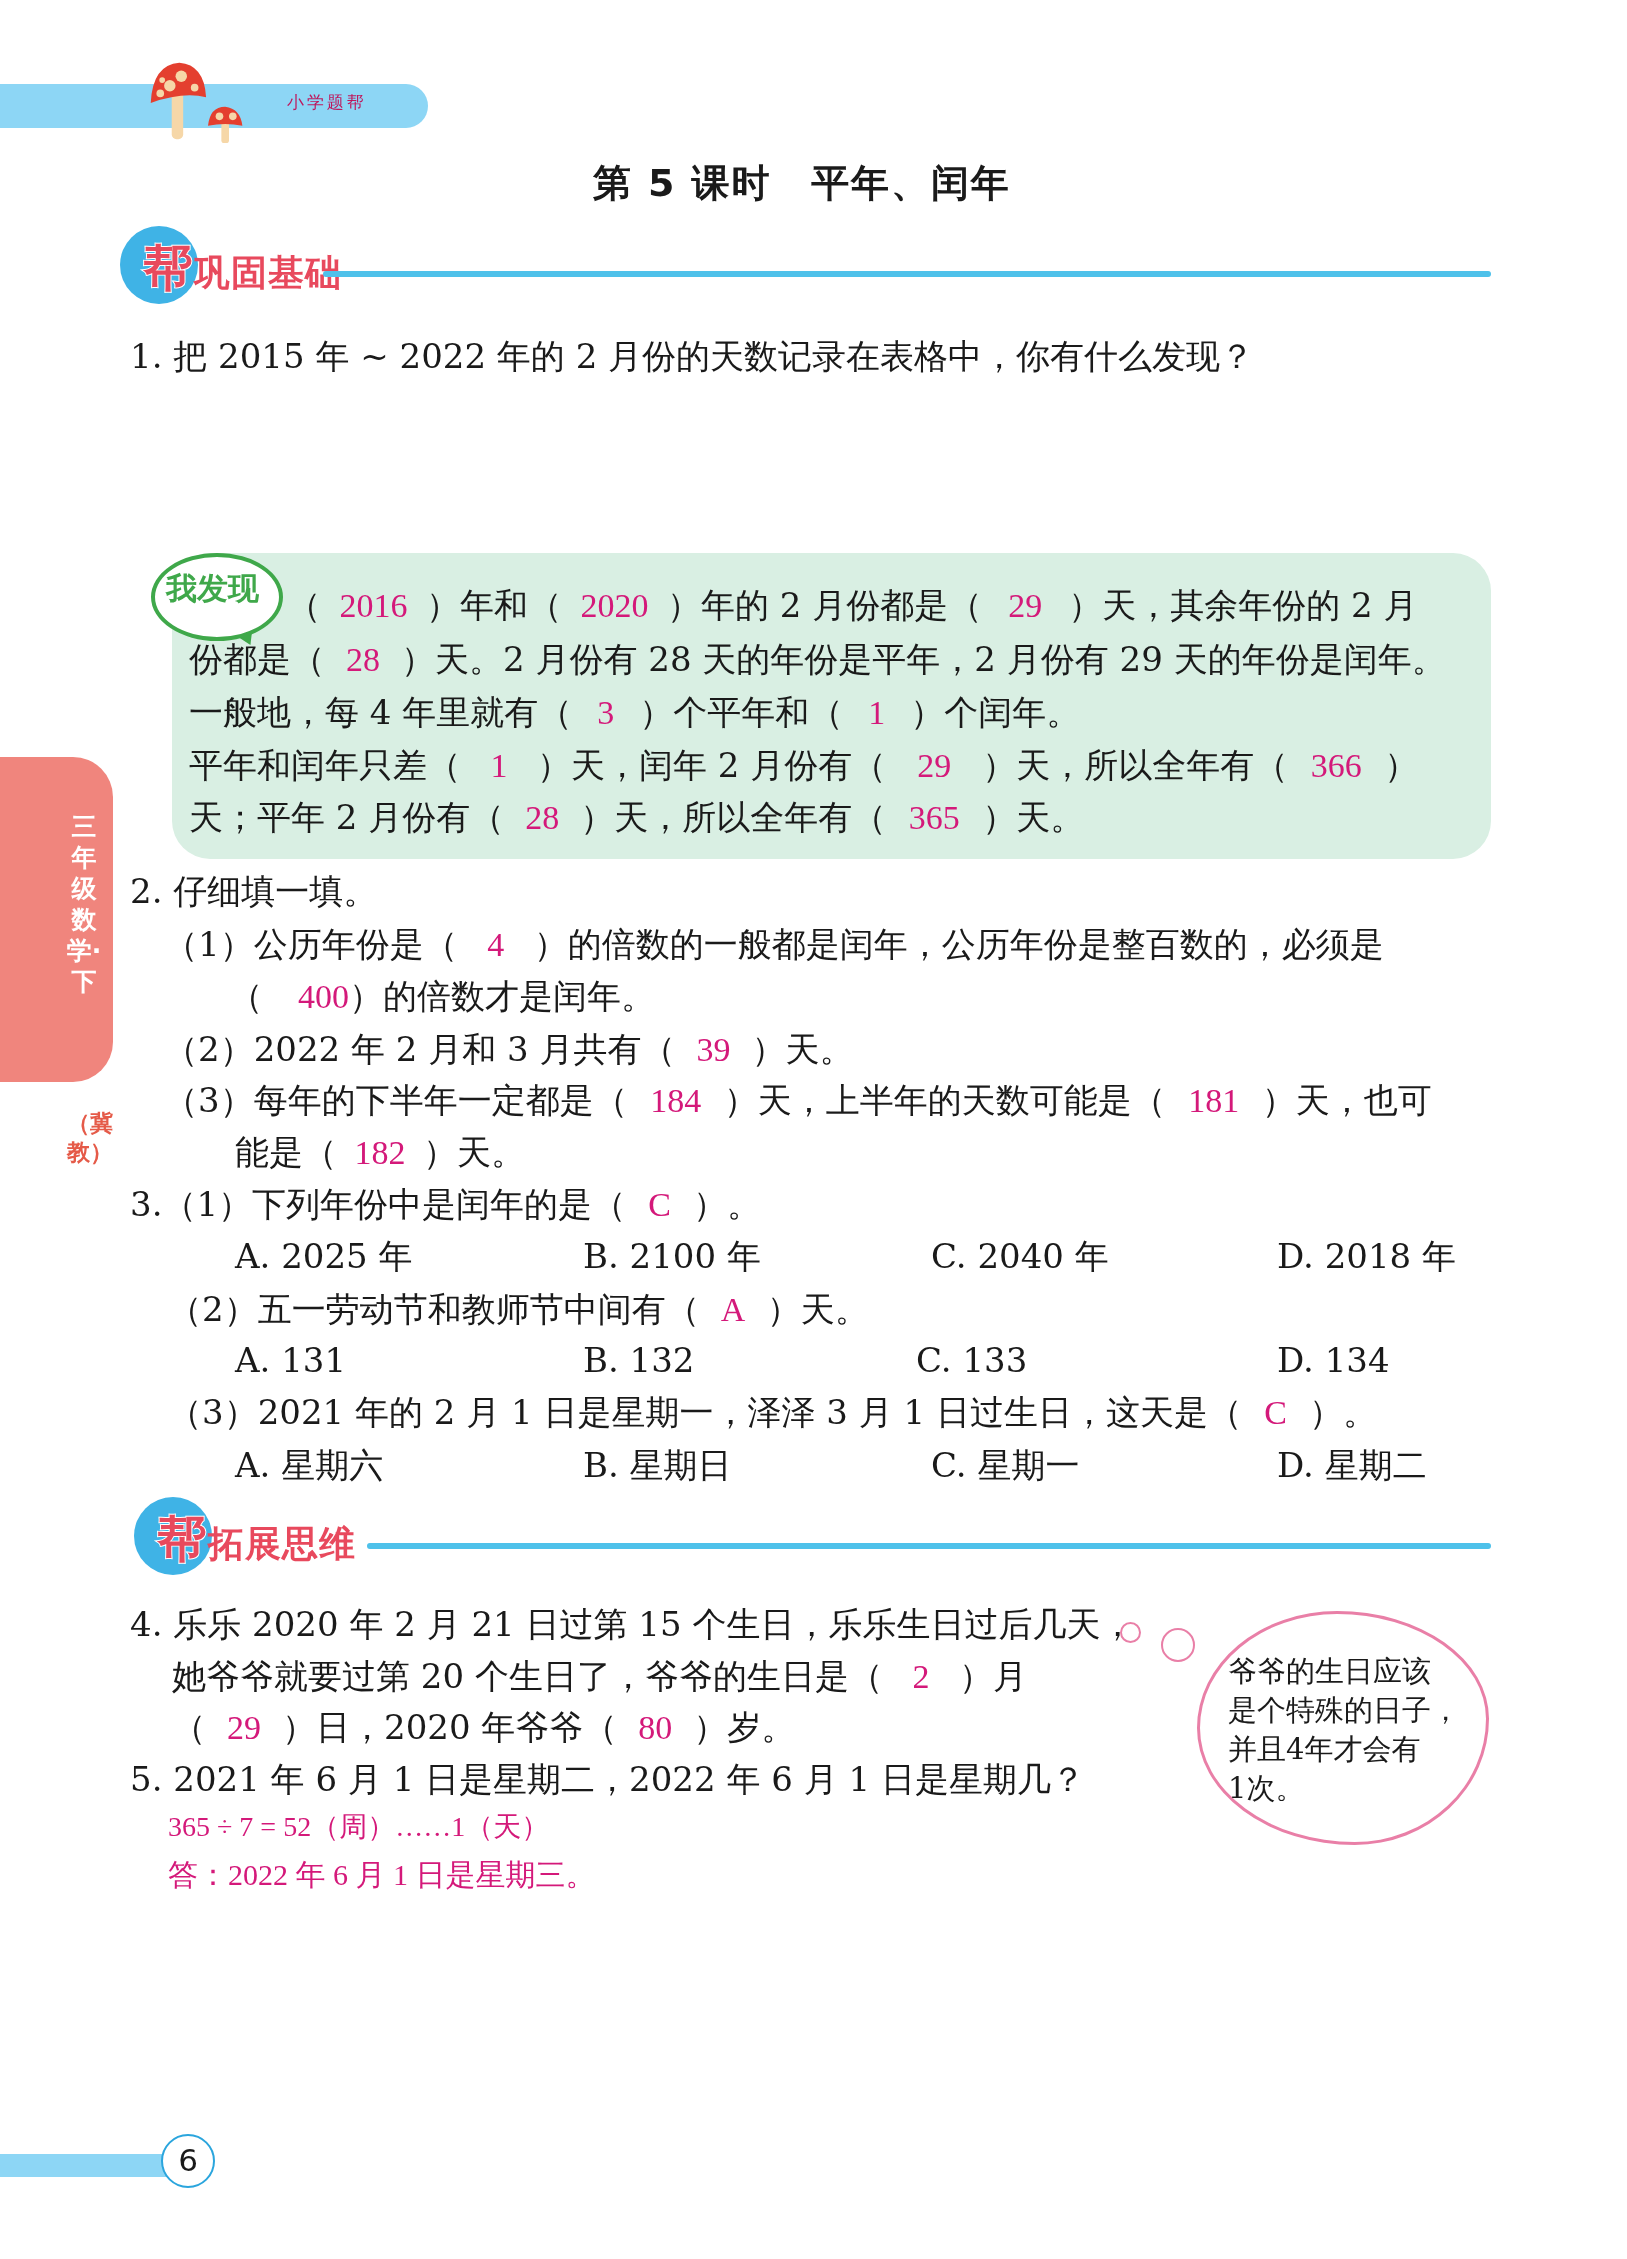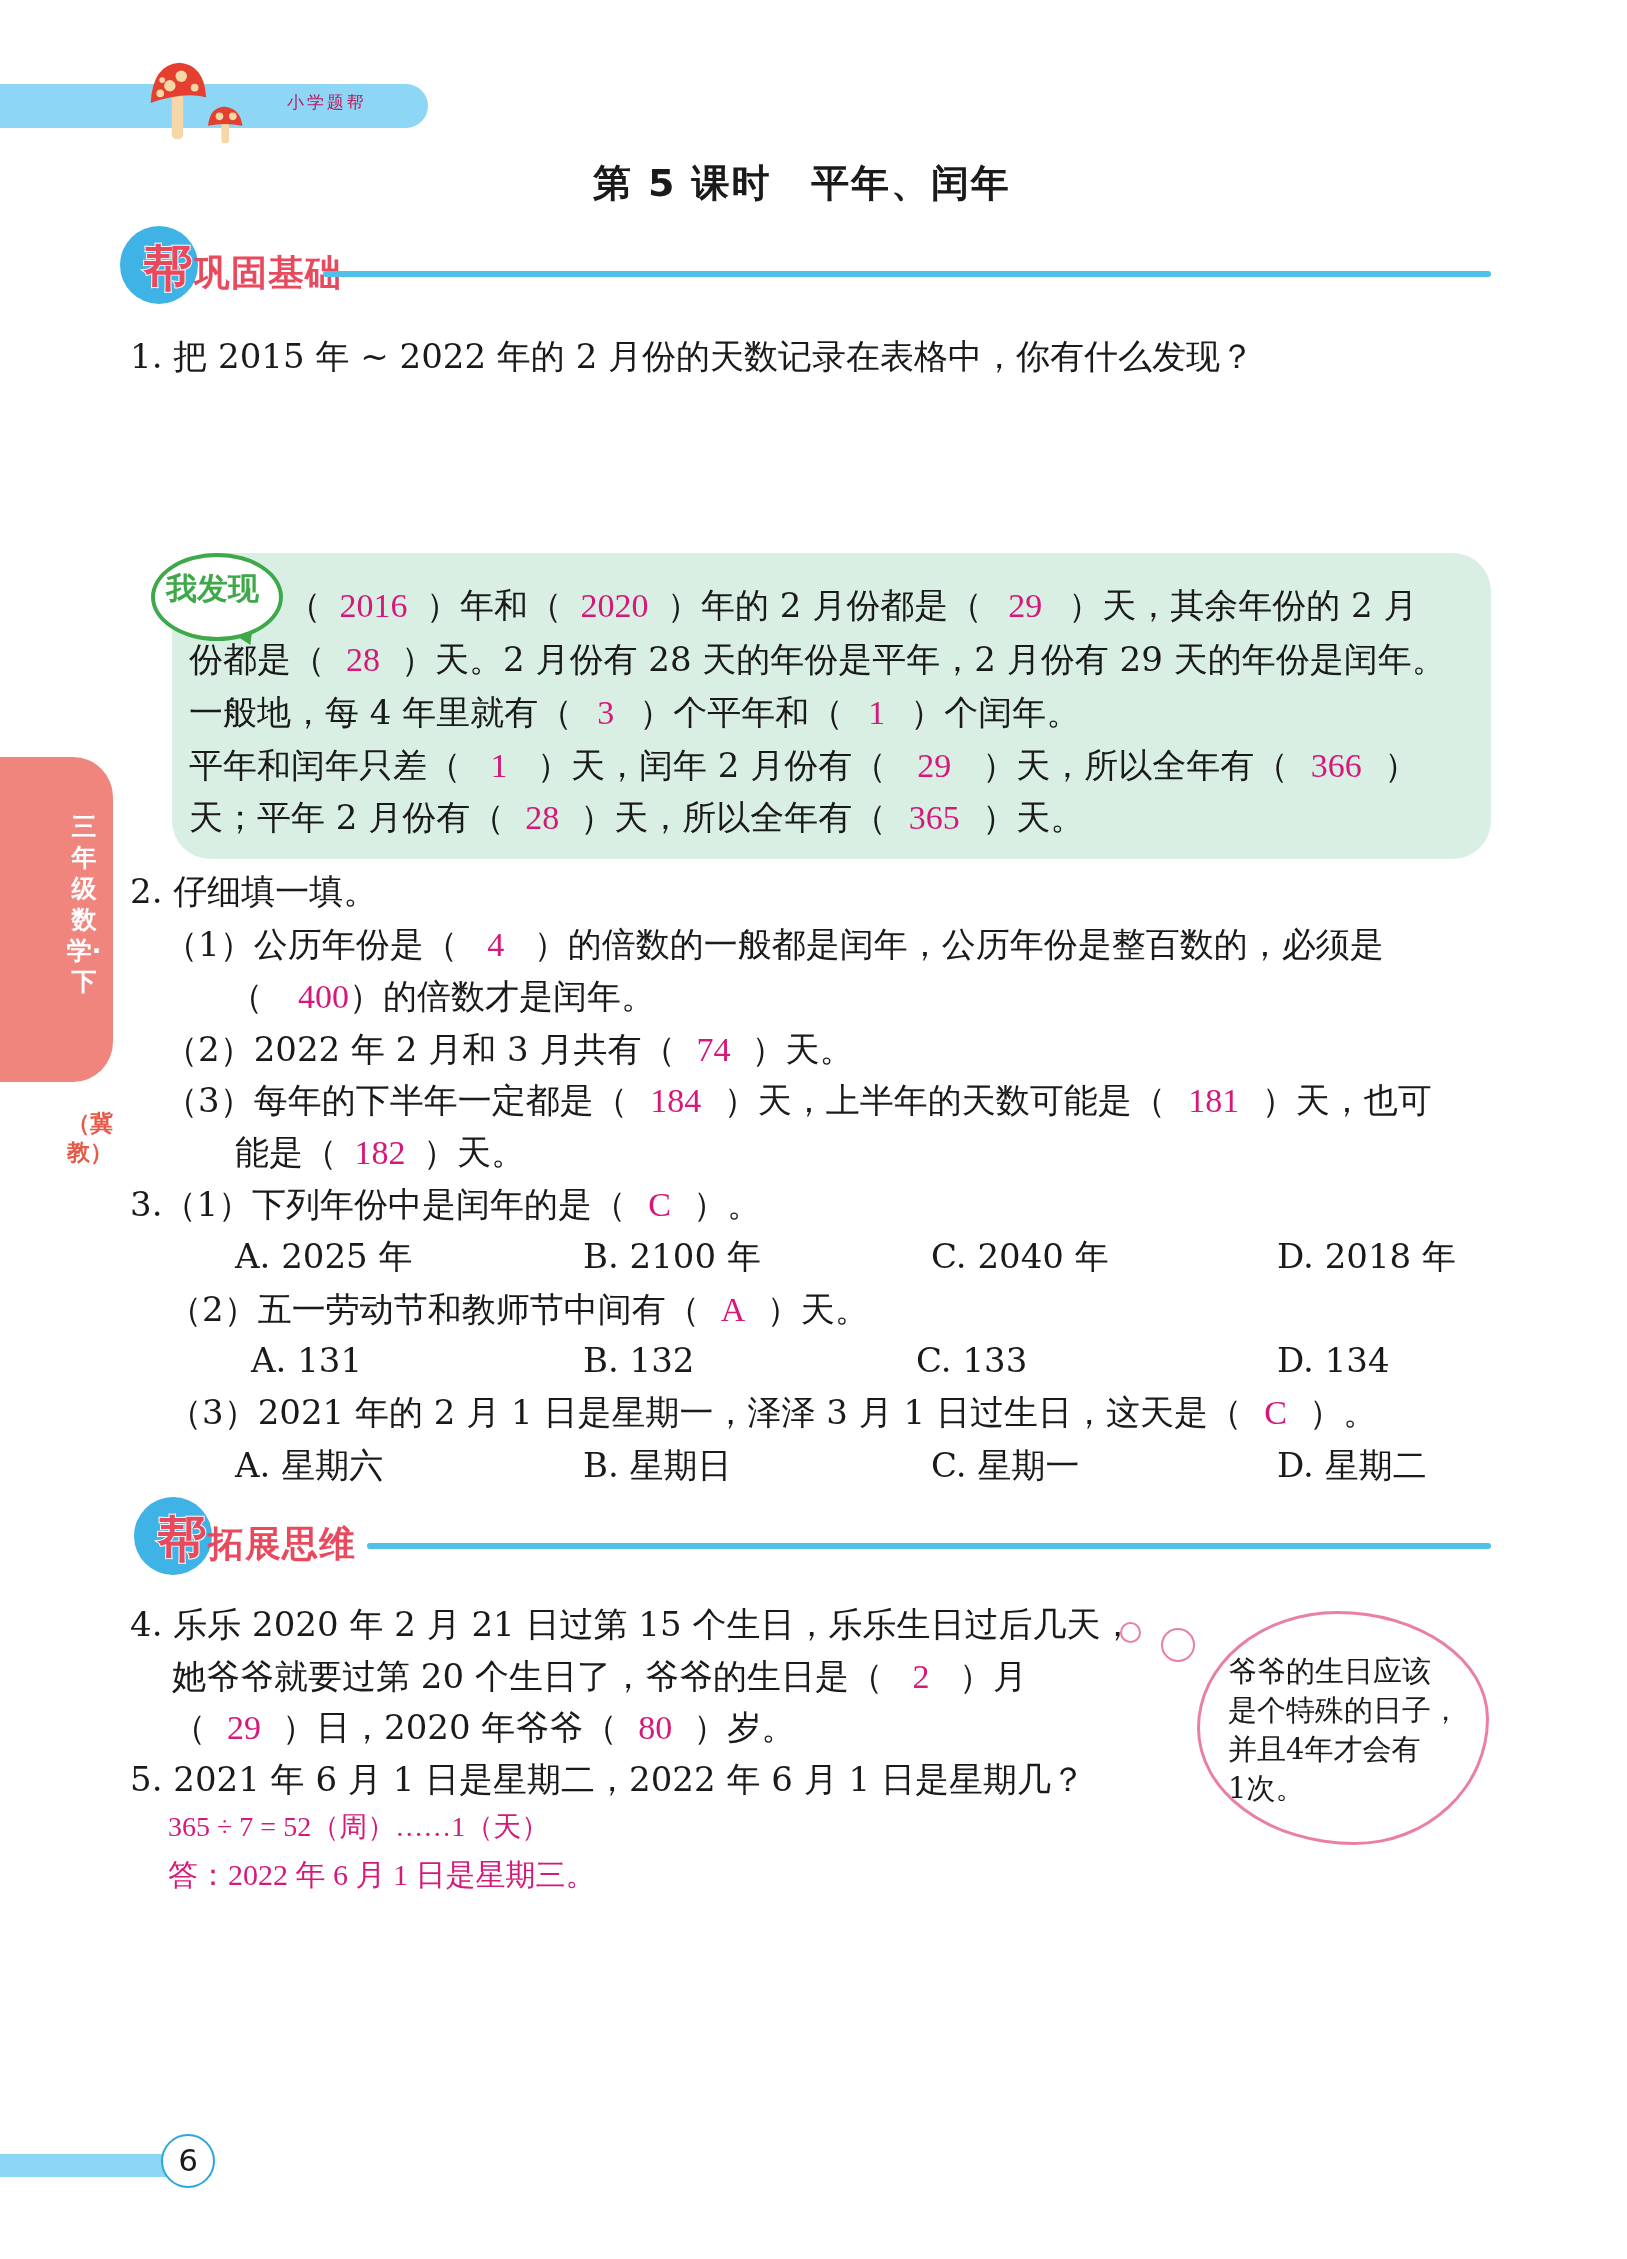--- a/index.html
+++ b/index.html
@@ -112,41 +112,41 @@
 <div class="abs side-text2 sans">（冀教）</div>
 
 <div class="abs txt" style="left:130px;top:865px;">2. 仔细填一填。</div>
 <div class="abs txt" style="left:164px;top:918px;">
   <span>（1）公历年份是（</span><span class="ans" style="display:inline-block;width:76px;text-align:center;">4</span><span>）的倍数的一般都是闰年，公历年份是整百数的，必须是</span>
 </div>
 <div class="abs txt" style="left:229px;top:970px;">
   <span>（</span><span class="ans" style="display:inline-block;width:86px;text-align:right;">400</span><span>）的倍数才是闰年。</span>
 </div>
 <div class="abs txt" style="left:164px;top:1023px;">
-  <span>（2）2022 年 2 月和 3 月共有（</span><span class="ans" style="display:inline-block;width:76px;text-align:center;">74</span><span>）天。</span>
+  <span>（2）2022 年 2 月和 3 月共有（</span><span class="ans" style="display:inline-block;width:76px;text-align:center;">39</span><span>）天。</span>
 </div>
 <div class="abs txt" style="left:164px;top:1074px;">
   <span>（3）每年的下半年一定都是（</span><span class="ans" style="display:inline-block;width:96px;text-align:center;">184</span><span>）天，上半年的天数可能是（</span><span class="ans" style="display:inline-block;width:96px;text-align:center;">181</span><span>）天，也可</span>
 </div>
 <div class="abs txt" style="left:235px;top:1126px;">
   <span>能是（</span><span class="ans" style="display:inline-block;width:86px;text-align:center;">182</span><span>）天。</span>
 </div>
 
 <div class="abs txt" style="left:130px;top:1178px;">
   <span>3.（1）下列年份中是闰年的是（</span><span class="ans" style="display:inline-block;width:67px;text-align:center;">C</span><span>）。</span>
 </div>
 <div class="abs txt" style="left:235px;top:1230px;">A. 2025 年</div>
 <div class="abs txt" style="left:583px;top:1230px;">B. 2100 年</div>
 <div class="abs txt" style="left:931px;top:1230px;">C. 2040 年</div>
 <div class="abs txt" style="left:1277px;top:1230px;">D. 2018 年</div>
 
 <div class="abs txt" style="left:168px;top:1283px;">
   <span>（2）五一劳动节和教师节中间有（</span><span class="ans" style="display:inline-block;width:67px;text-align:center;">A</span><span>）天。</span>
 </div>
-<div class="abs txt" style="left:235px;top:1334px;margin-left:16px;">A. 131</div>
+<div class="abs txt" style="left:235px;top:1334px;">A. 131</div>
 <div class="abs txt" style="left:583px;top:1334px;">B. 132</div>
 <div class="abs txt" style="left:916px;top:1334px;">C. 133</div>
 <div class="abs txt" style="left:1277px;top:1334px;">D. 134</div>
 
 <div class="abs txt" style="left:168px;top:1386px;">
   <span>（3）2021 年的 2 月 1 日是星期一，泽泽 3 月 1 日过生日，这天是（</span><span class="ans" style="display:inline-block;width:67px;text-align:center;">C</span><span>）。</span>
 </div>
 <div class="abs txt" style="left:235px;top:1439px;">A. 星期六</div>
 <div class="abs txt" style="left:583px;top:1439px;">B. 星期日</div>
 <div class="abs txt" style="left:931px;top:1439px;">C. 星期一</div>

